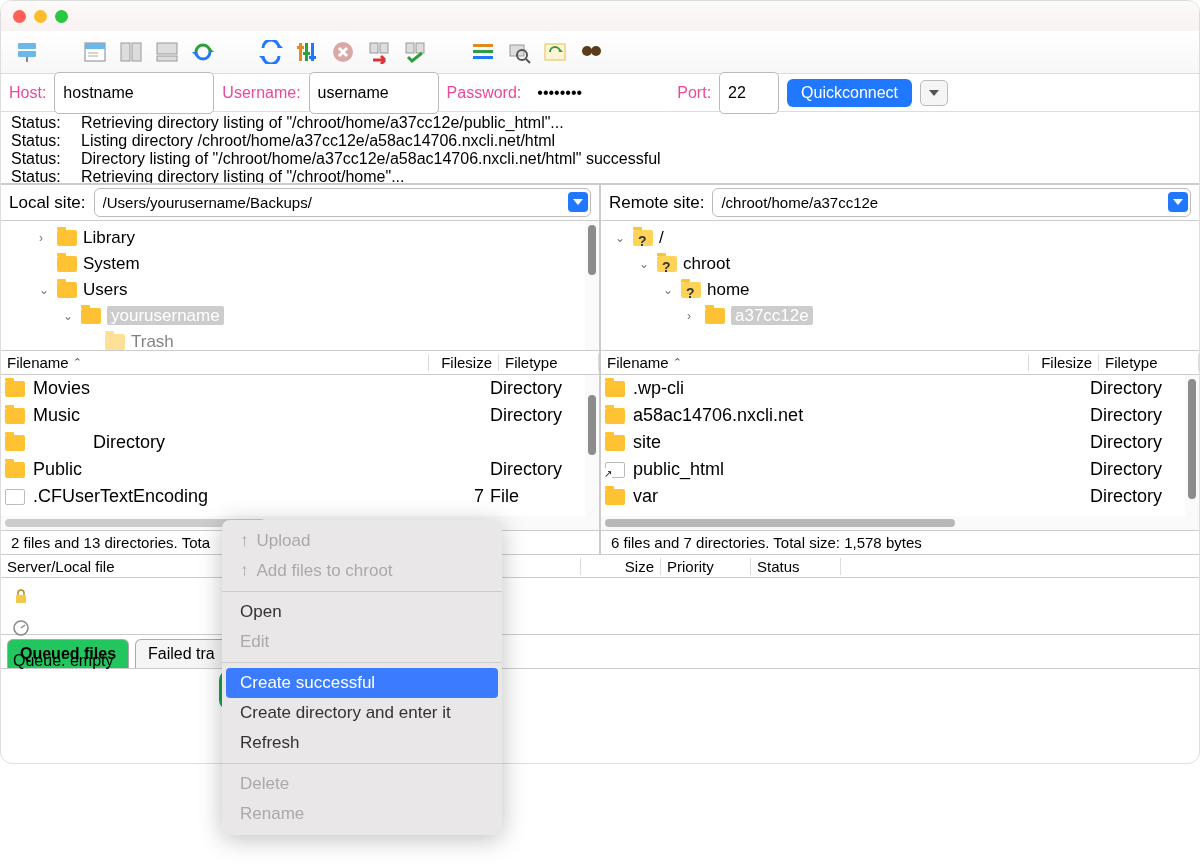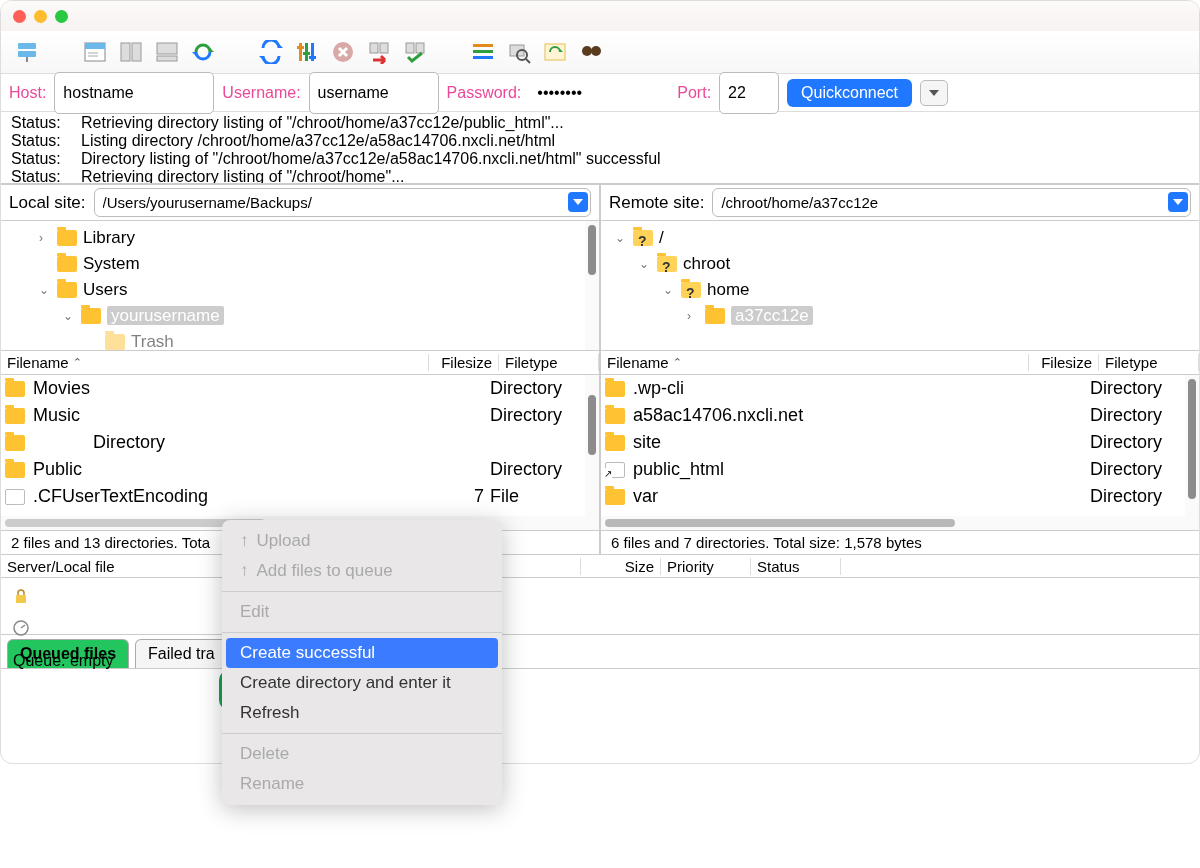--- a/index.html
+++ b/index.html
@@ -469,23 +469,24 @@
   </div>
 </div>
 
 <div class="ctxmenu">
   <div class="ctxitem disabled">
       <span>↑</span>
       <span>Upload</span>
     </div>
   <div class="ctxitem disabled">
       <span>↑</span>
-      <span>Add files to queue</span>
+      <span>Add files to chroot</span>
     </div>
   <div class="ctxsep"></div>
+  <div class="ctxitem">Open</div>
   <div class="ctxitem disabled">Edit</div>
   <div class="ctxsep"></div>
   <div class="ctxitem highlight">Create successful</div>
   <div class="ctxitem">Create directory and enter it</div>
   <div class="ctxitem">Refresh</div>
   <div class="ctxsep"></div>
   <div class="ctxitem disabled">Delete</div>
   <div class="ctxitem disabled">Rename</div>
 </div>
 <div class="ringbox" style="left:219px; top:670px; width:280px; height:40px;"></div>

